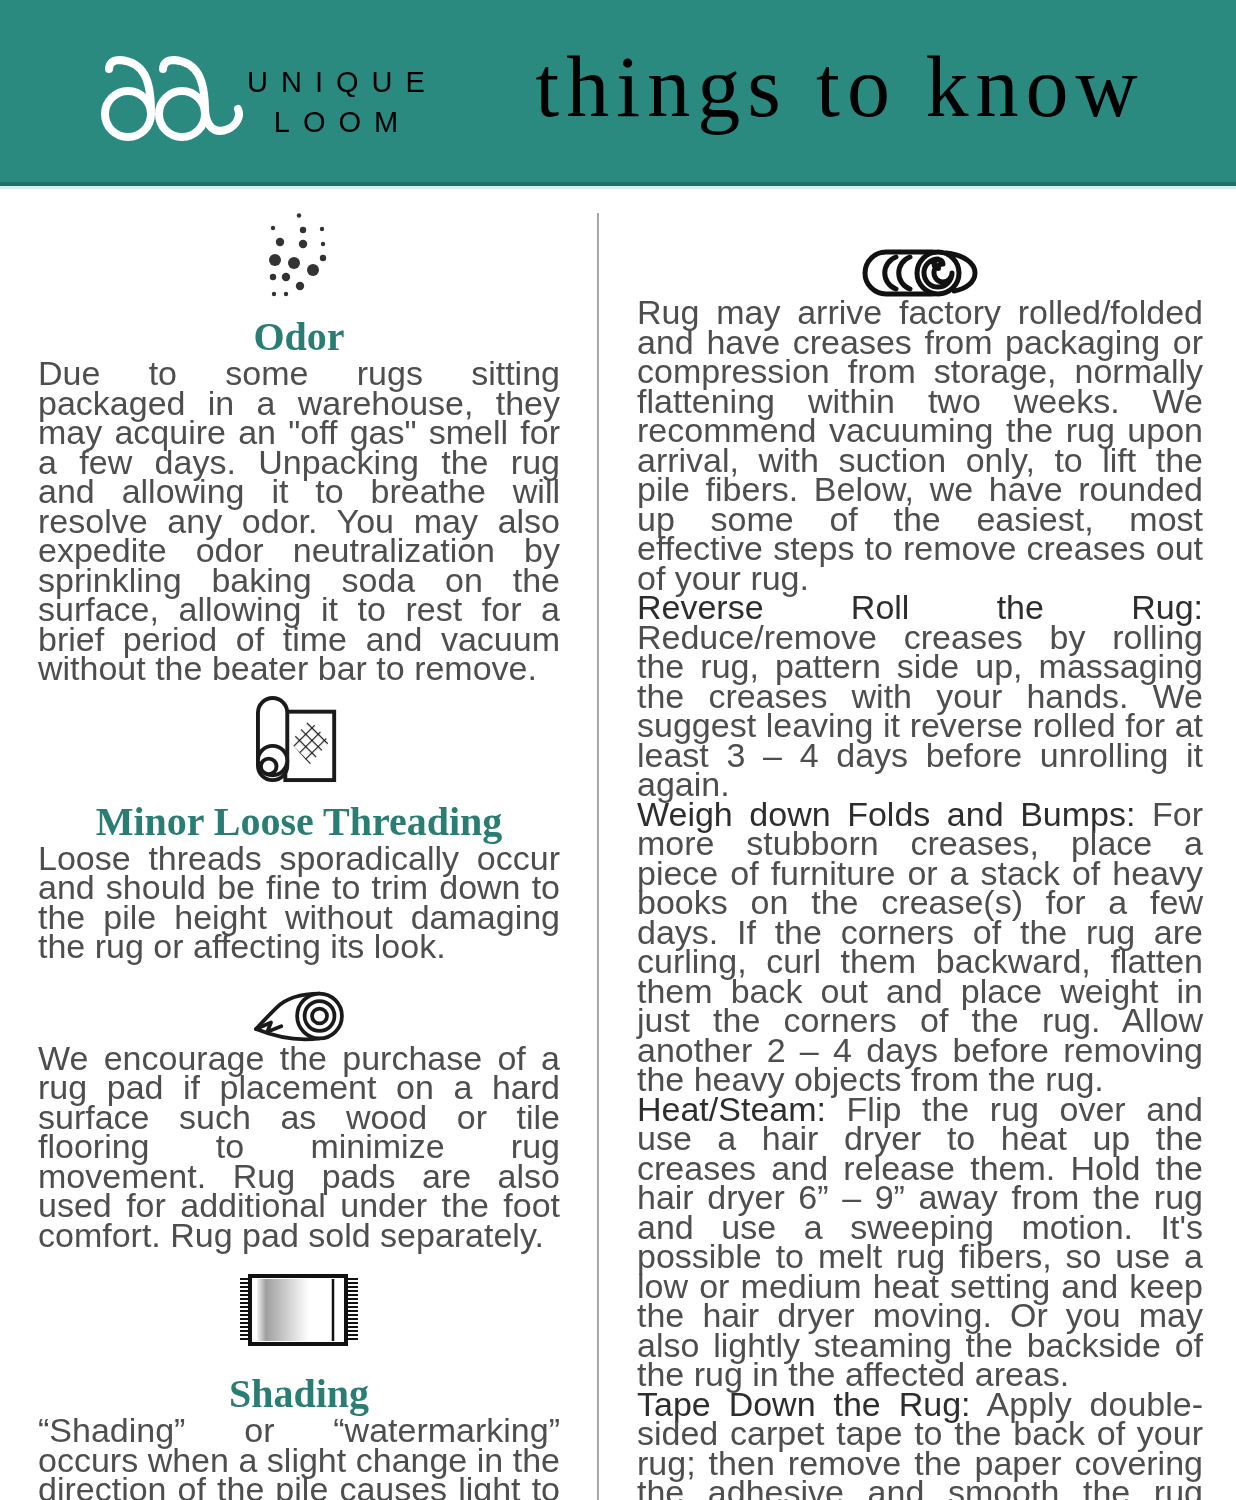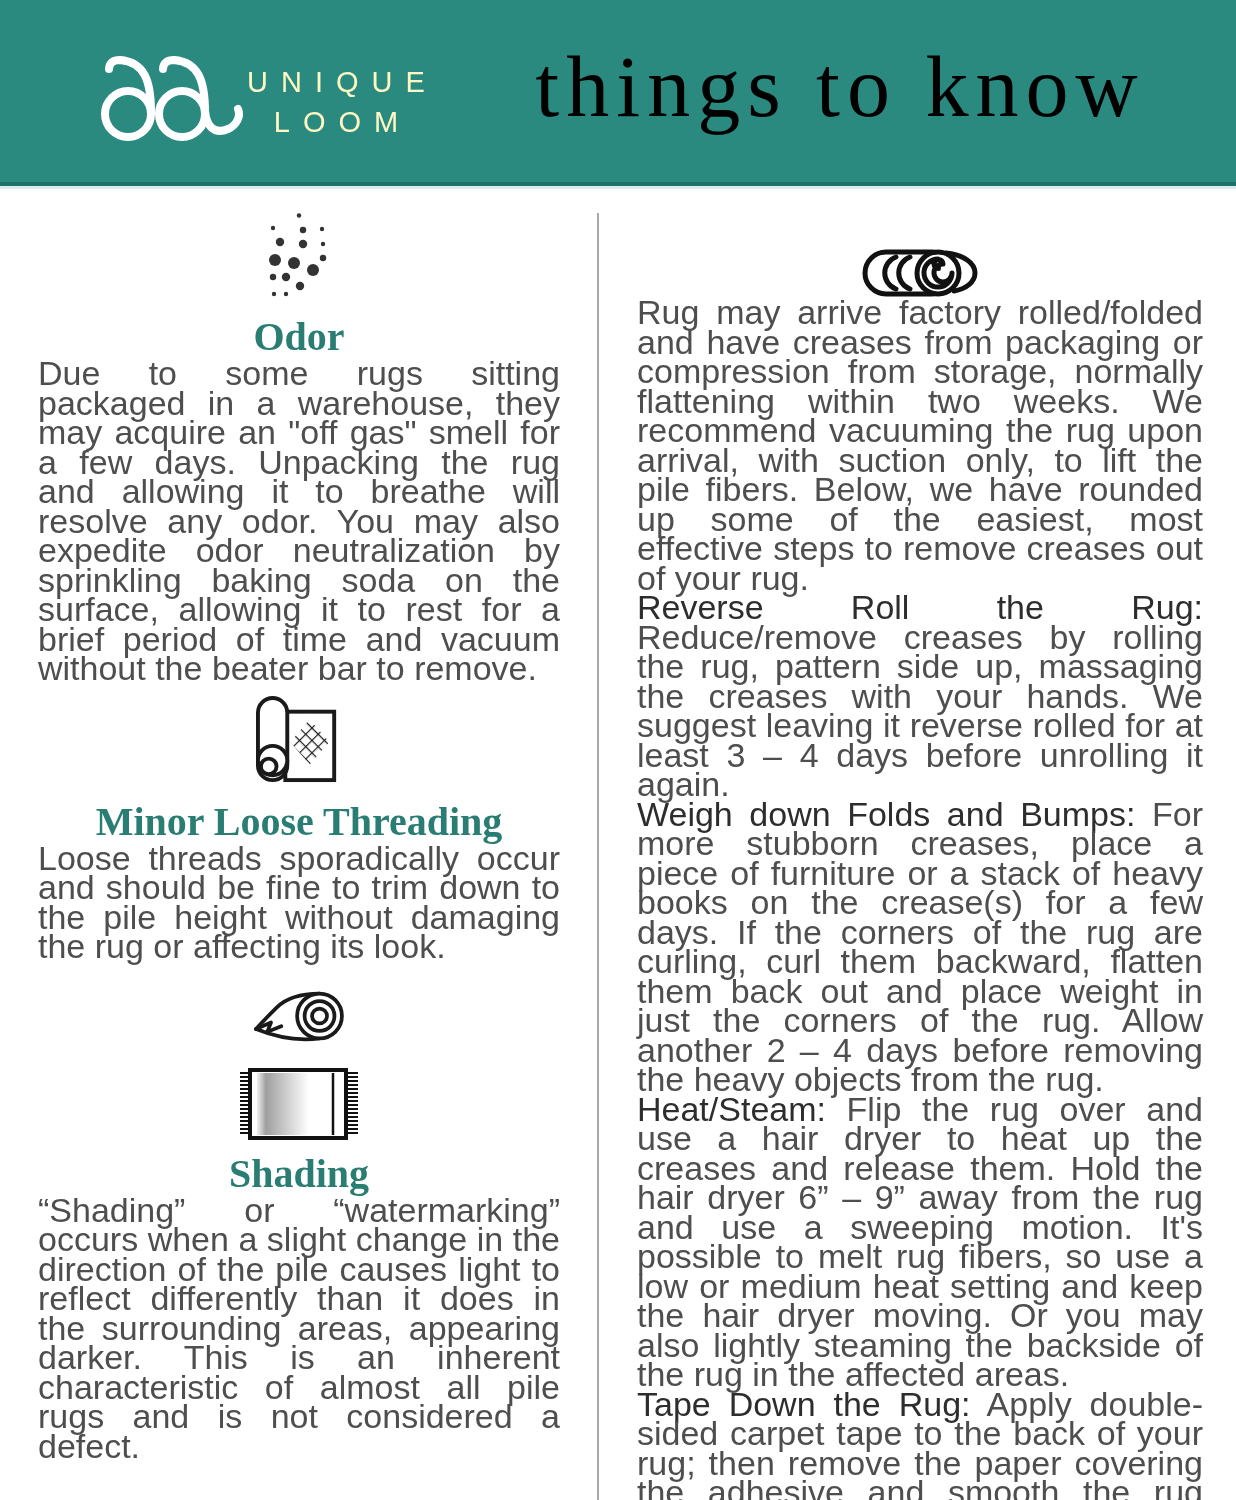--- a/index.html
+++ b/index.html
@@ -5,21 +5,21 @@
   html,body{margin:0;padding:0;background:#fff;}
   .page{position:relative;width:1236px;height:1500px;background:#ffffff;overflow:hidden;
         font-family:"Liberation Sans", sans-serif;}
 
   
   .banner{position:absolute;left:0;top:0;width:1236px;height:182px;background:#2a8a80;
           border-bottom:4px solid #1c7168;}
   .banner-underline{position:absolute;left:0;top:186px;width:1236px;height:3px;background:#d9ece9;}
   .logo{position:absolute;left:96px;top:50px;width:150px;height:92px;}
   .brand{position:absolute;left:250px;top:62px;width:185px;display:flex;flex-direction:column;
-         align-items:center;color:#fef9c3;font-size:29px;letter-spacing:13px;line-height:40px;}
+         align-items:center;color:#000000;font-size:29px;letter-spacing:13px;line-height:40px;}
   .brand span{white-space:nowrap;}
   .banner-title{position:absolute;left:500px;top:40px;width:680px;text-align:center;
                 color:#000000;font-family:"Liberation Serif", serif;font-size:86px;
                 letter-spacing:7px;line-height:1.1;white-space:nowrap;}
 
   
   .divider{position:absolute;left:597px;top:213px;width:2px;height:1287px;background:#a8a8a8;}
   .col{position:absolute;top:188px;}
   .col-left{left:38px;width:522px;}
   .col-right{left:637px;width:566px;}
@@ -34,21 +34,21 @@
   .s1-icon{height:86px;margin-top:25px;}
   .s1-h{margin-top:16px;}
   .s1-p{margin-top:3px;}
   .s2-icon{height:90px;margin-top:12px;}
   .s2-h{margin-top:14px;}
   .s2-p{margin-top:3px;}
   .s3-icon{height:56px;margin-top:26px;}
   .s3-h{margin-top:22px;}
   .s3-p{margin-top:4px;}
   .s4-icon{height:74px;margin-top:22px;}
-  .s4-h{margin-top:12px;}
+  .s4-h{margin-top:26px;}
   .s4-p{margin-top:4px;}
 
   
   .r-icon{height:50px;margin-top:60px;}
   .r-h{margin-top:20px;}
   .r-intro{margin-top:4px;}
   .tip{margin-top:28px;}
 
   svg{display:block;}
 </style>
@@ -120,20 +120,21 @@
     <div class="icon-wrap s3-icon">
       <svg width="96" height="56" viewBox="0 0 96 60" fill="none" stroke="#1a1a1a" stroke-width="4" stroke-linecap="round" stroke-linejoin="round">
         <path d="M70 6 C48 6 34 11 24 21 C16 29 8 37 2 44"></path>
         <path d="M2 44 C24 53 46 57 70 54"></path>
         <path d="M2 44 L18 37 L14 47 L29 41"></path>
         <circle cx="70" cy="30" r="24" fill="#ffffff"></circle>
         <circle cx="70" cy="30" r="16"></circle>
         <circle cx="70" cy="30" r="8"></circle>
       </svg>
     </div>
+    <p class="body s3-p">We encourage the purchase of a rug pad if placement on a hard surface such as wood or tile flooring to minimize rug movement. Rug pads are also used for additional under the foot comfort. Rug pad sold separately.</p>
 
     <div class="icon-wrap s4-icon">
       <svg width="118" height="72" viewBox="0 0 118 72">
         <defs>
           <linearGradient id="shade" x1="0" y1="0" x2="1" y2="0">
             <stop offset="0" stop-color="#f2f2f2"></stop>
             <stop offset="0.12" stop-color="#9f9f9f"></stop>
             <stop offset="0.7" stop-color="#ffffff"></stop>
             <stop offset="1" stop-color="#ffffff"></stop>
           </linearGradient>

